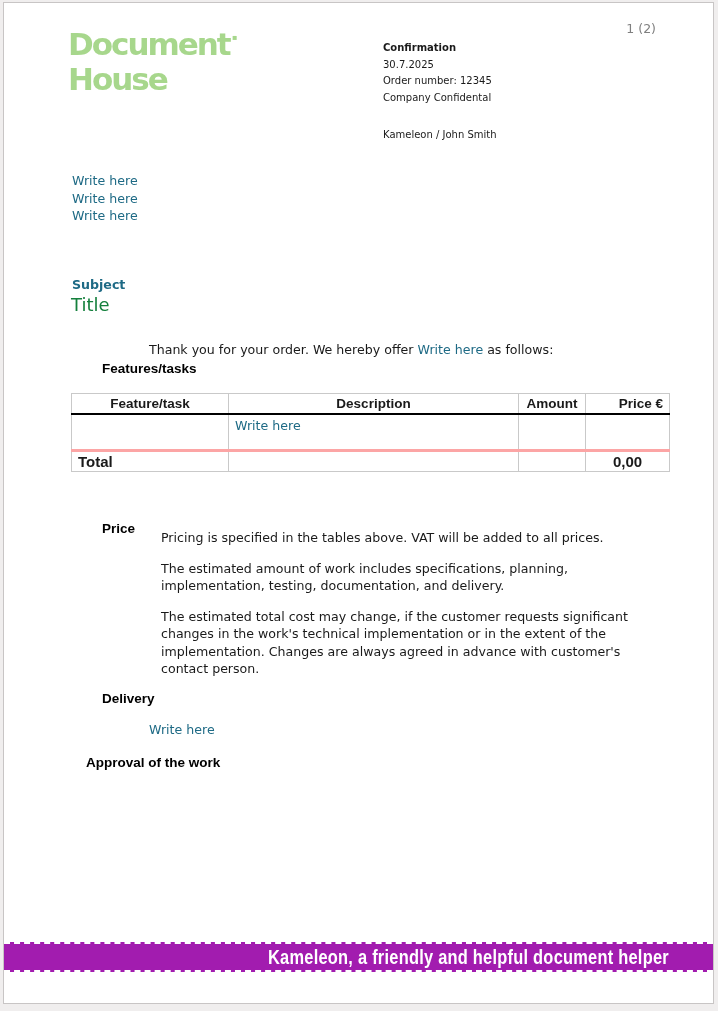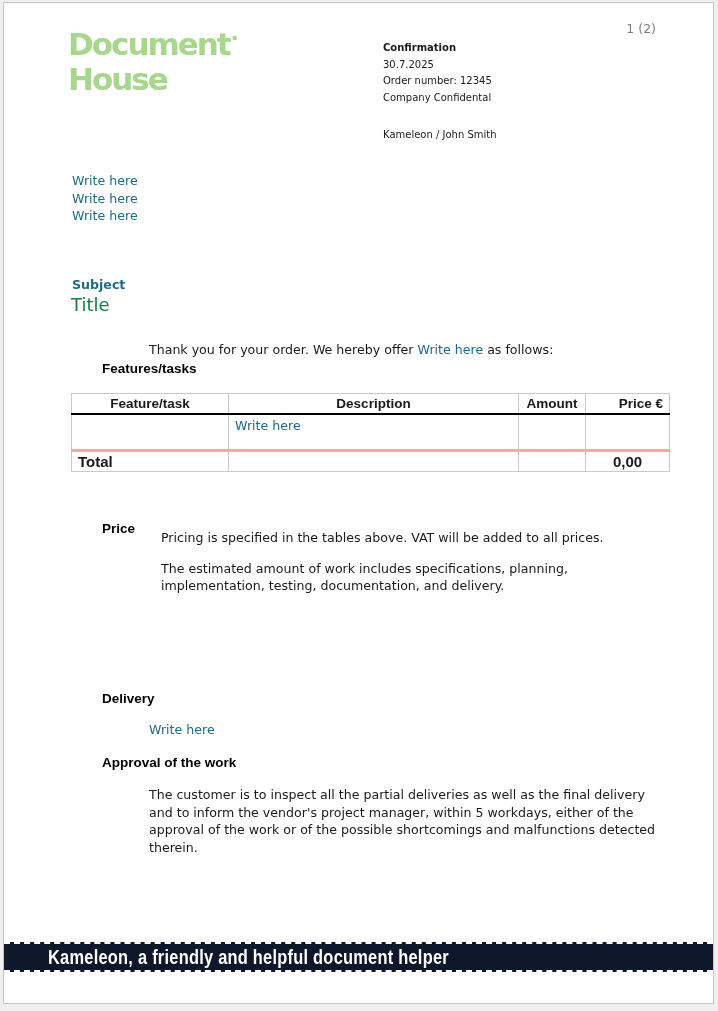--- a/index.html
+++ b/index.html
@@ -104,33 +104,33 @@
   .price-heading { left:72px; top:495px;margin-top:23px; }
   .price-paragraphs {
     left:145px; top:526px; width:520px;
     font-size:12.6px; line-height:17.5px;
   }
   .price-paragraphs p { margin:0 0 13px 12px; }
 
   .delivery-heading { left:72px; top:688px; }
   .delivery-link { left:145px; top:719px; font-size:12.6px; }
 
-  .approval-heading { left:72px; top:752px; }
+  .approval-heading { left:56px; top:752px; }
   .approval-paragraph {
     left:145px; top:783px; width:520px;
     font-size:12.6px; line-height:17.5px;
   }
 
   .footer-banner {
     left:0; right:0; top:939px;
     height:26px;
-    background:#0f172a;
+    background:#a21caf;
     border-top:2px dashed #ffffff;
     border-bottom:2px dashed #ffffff;
-    text-align:left;
+    text-align:right;
   }
   .footer-text {
     display:inline-block;
     transform:scaleX(0.82);
     transform-origin:center;
     font-family:"Liberation Sans", sans-serif;
     font-weight:bold; font-size:20px; line-height:26px;
     color:#ffffff; letter-spacing:0.3px;
     white-space:nowrap;
   }
@@ -194,25 +194,25 @@
       <td></td>
       <td class="num">0,00</td>
     </tr>
   </tbody>
     </table>
 
   <div class="abs sec-heading price-heading">Price</div>
   <div class="abs price-paragraphs">
     <p>Pricing is specified in the tables above. VAT will be added to all prices.</p>
     <p>The estimated amount of work includes specifications, planning, implementation, testing, documentation, and delivery.</p>
+    <p>The estimated total cost may change, if the customer requests significant changes in the work's technical implementation or in the extent of the implementation. Changes are always agreed in advance with customer's contact person.</p>
   </div>
 
   <div class="abs sec-heading delivery-heading">Delivery</div>
   <div class="abs delivery-link"><a class="wh">Write here</a></div>
 
   <div class="abs sec-heading approval-heading">Approval of the work</div>
-  <div class="abs approval-paragraph">The customer is to inspect all the partial deliveries as well as the final delivery and to inform the vendor's project manager, within 5 workdays, either of the approval of the work or of the possible shortcomings and malfunctions detected therein.</div>
 
   <div class="abs footer-banner">
     <span class="footer-text">Kameleon, a friendly and helpful document helper</span>
   </div>
 
 </div>
 
 </body></html>

